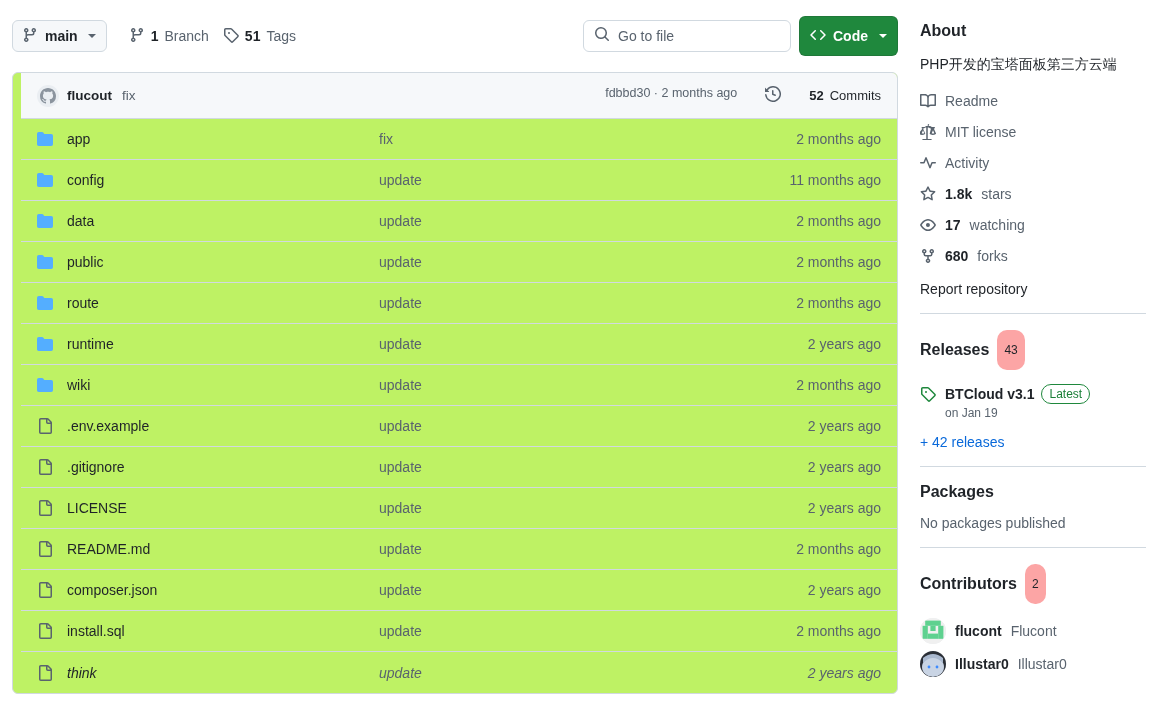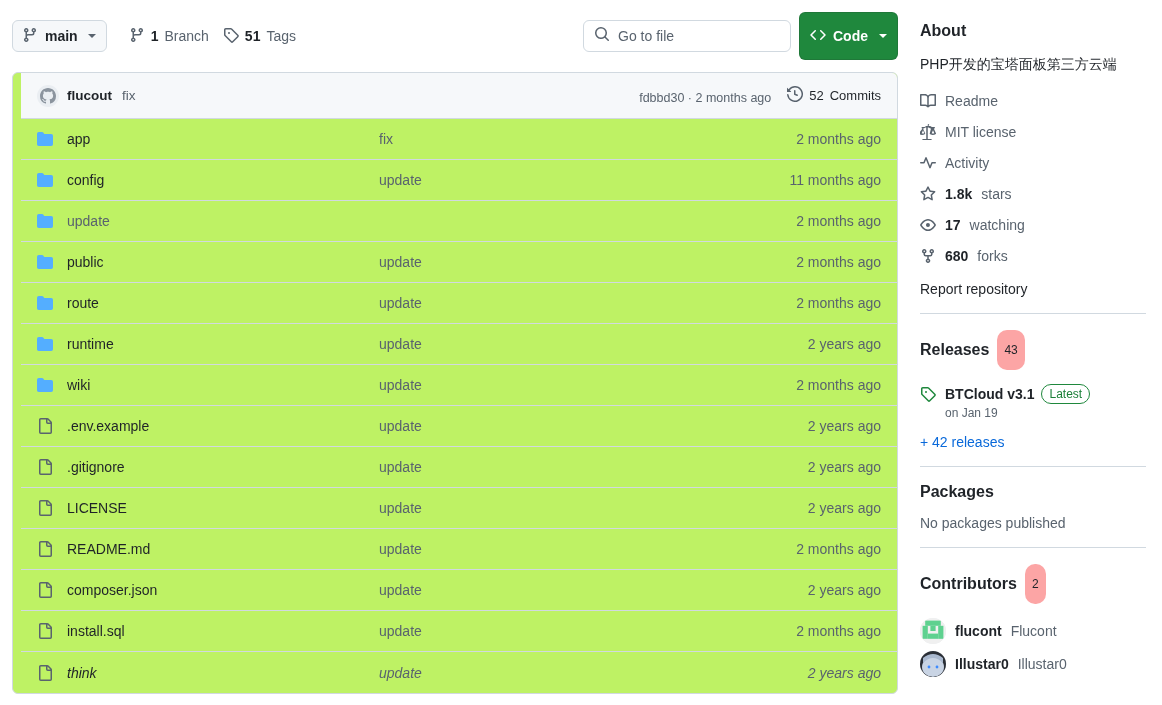--- a/index.html
+++ b/index.html
@@ -93,21 +93,21 @@
     cursor: text;
   }
   .gotofile .ph {
     font-size: 14px;
     color: #59636e;
   }
   .code-btn {
     display: inline-flex;
     align-items: center;
     gap: 7px;
-    height: 48px;
+    height: 40px;
     padding: 0 10px;
     border-radius: 6px;
     background: #1f883d;
     border: 1px solid rgba(31,35,40,0.15);
     color: #ffffff;
     font-size: 14px;
     font-weight: 600;
     cursor: pointer;
     white-space: nowrap;
   }
@@ -156,36 +156,36 @@
   }
   .commit-msg {
     font-size: 13.5px;
     color: #59636e;
     margin-left: 10px;
     cursor: pointer;
   }
   .commit-right {
     margin-left: auto;
     display: flex;
-    align-items: flex-end;
-    gap: 16px;
+    align-items: flex-start;
+    gap: 28px;
   }
   .commit-sha {
     font-size: 12.5px;
     color: #59636e;
   }
   .commits-count {
     display: inline-flex;
     align-items: center;
     gap: 6px;
     font-size: 13px;
     color: #1f2328;
     cursor: pointer;
   }
-  .commits-count b { font-weight: 400; }
+  .commits-count b { font-weight: 700; margin-left: 22px; }
 
   .f-row {
     display: flex;
     align-items: center;
     height: 41px;
     border-bottom: 1px solid #d1d9e0;
     padding: 0 16px;
     font-size: 14px;
   }
   .f-row:last-child { border-bottom: none; font-style: italic; }
@@ -449,20 +449,21 @@
             <span class="f-name">config</span>
             <span class="f-msg">update</span>
             <span class="f-age">11 months ago</span>
           </div>
           <div class="f-row">
             <span class="f-icon">
               <svg width="16" height="16" viewBox="0 0 16 16" fill="#54aeff">
                 <path d="M1.75 1A1.75 1.75 0 0 0 0 2.75v10.5C0 14.216.784 15 1.75 15h12.5A1.75 1.75 0 0 0 16 13.25v-8.5A1.75 1.75 0 0 0 14.25 3H7.5a.25.25 0 0 1-.2-.1l-.9-1.2C6.07 1.26 5.55 1 5 1H1.75Z"></path>
               </svg>
             </span>
+            <span class="f-name">data</span>
             <span class="f-msg">update</span>
             <span class="f-age">2 months ago</span>
           </div>
           <div class="f-row">
             <span class="f-icon">
               <svg width="16" height="16" viewBox="0 0 16 16" fill="#54aeff">
                 <path d="M1.75 1A1.75 1.75 0 0 0 0 2.75v10.5C0 14.216.784 15 1.75 15h12.5A1.75 1.75 0 0 0 16 13.25v-8.5A1.75 1.75 0 0 0 14.25 3H7.5a.25.25 0 0 1-.2-.1l-.9-1.2C6.07 1.26 5.55 1 5 1H1.75Z"></path>
               </svg>
             </span>
             <span class="f-name">public</span>

